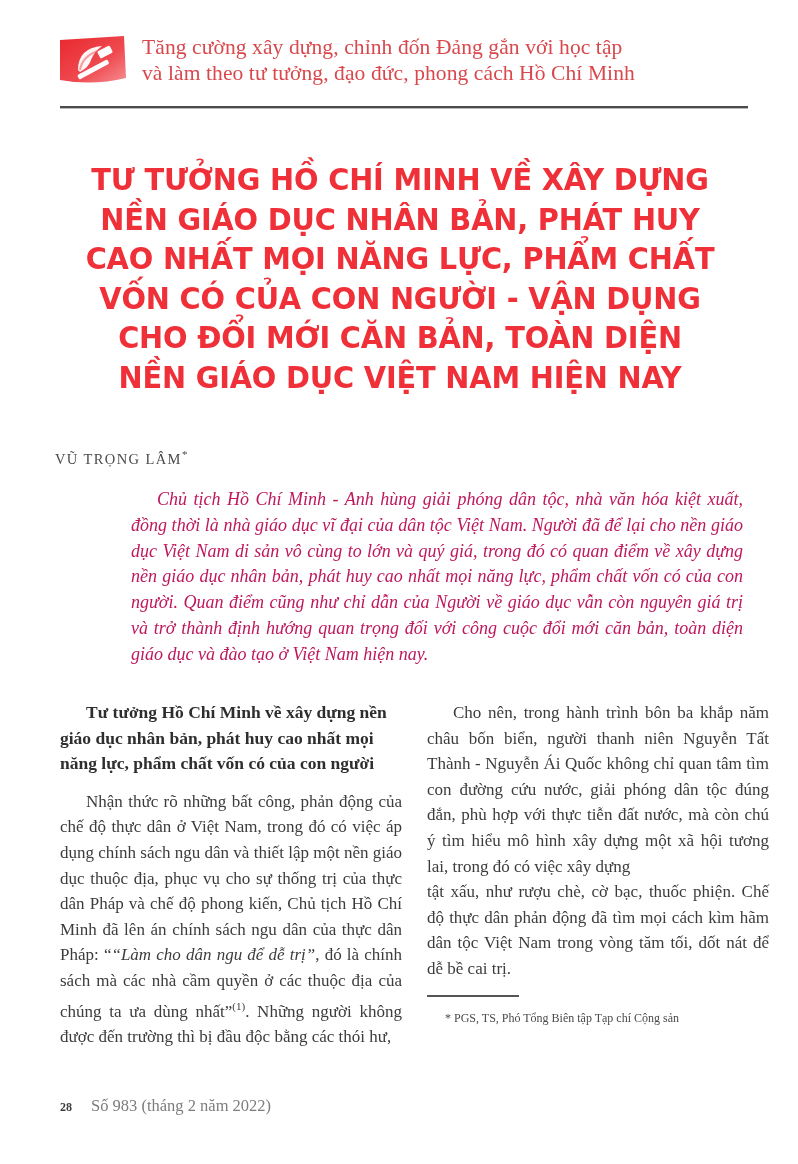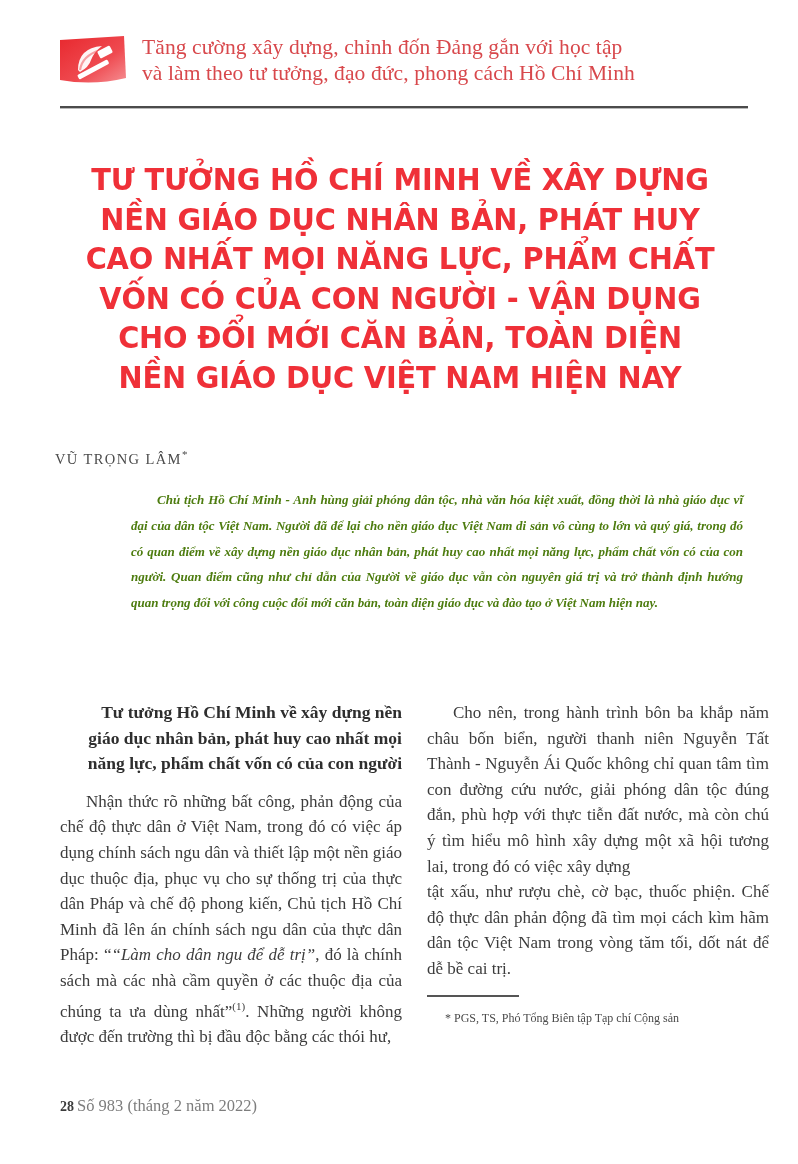--- a/index.html
+++ b/index.html
@@ -102,26 +102,26 @@
   }
 
   
   .abstract {
     position: absolute;
     left: 131px;
     top: 487px;
     width: 612px;
     font-family: "Liberation Serif", serif;
     font-style: italic;
-    font-weight: bold;
-    font-size: 13px;
+    font-weight: normal;
+    font-size: 18px;
     line-height: 25.8px;
     text-align: justify;
     text-indent: 26px;
-    color: #4d7c0f;
+    color: #be185d;
   }
 
   
   .col {
     position: absolute;
     top: 700px;
     width: 342px;
     font-family: "Liberation Serif", serif;
     font-size: 17px;
     line-height: 25.6px;
@@ -130,21 +130,21 @@
   }
   .col-left  { left: 60px; }
   .col-right { left: 427px; }
 
   .section-head {
     font-weight: bold;
     font-size: 17.5px;
     line-height: 25.6px;
     text-indent: 26px;
     margin: 0 0 0 0;
-    text-align: right;
+    text-align: left;
     color: #2e2e2e;
   }
   .body-p {
     margin: 0;
     text-indent: 26px;
   }
   .body-p.first-after-head { margin-top: 12px; }
   .quote-i { font-style: italic; }
   .fn-ref {
     font-size: 11px;
@@ -178,23 +178,23 @@
   .page-footer {
     position: absolute;
     left: 60px;
     top: 1096px;
     font-family: "Liberation Serif", serif;
     font-size: 16.5px;
     color: #7d7d7d;
   }
   .page-footer .pagenum {
     font-weight: bold;
-    font-size: 14px;
+    font-size: 12px;
     color: #3c3c3c;
-    margin-right: 3px;
+    margin-right: 19px;
   }
 </style>
 </head>
 <body>
 
 <div class="page">
 
   <div class="masthead">
     <div class="flag-logo">
       <svg width="70" height="52" viewBox="0 0 70 52" xmlns="http://www.w3.org/2000/svg">

